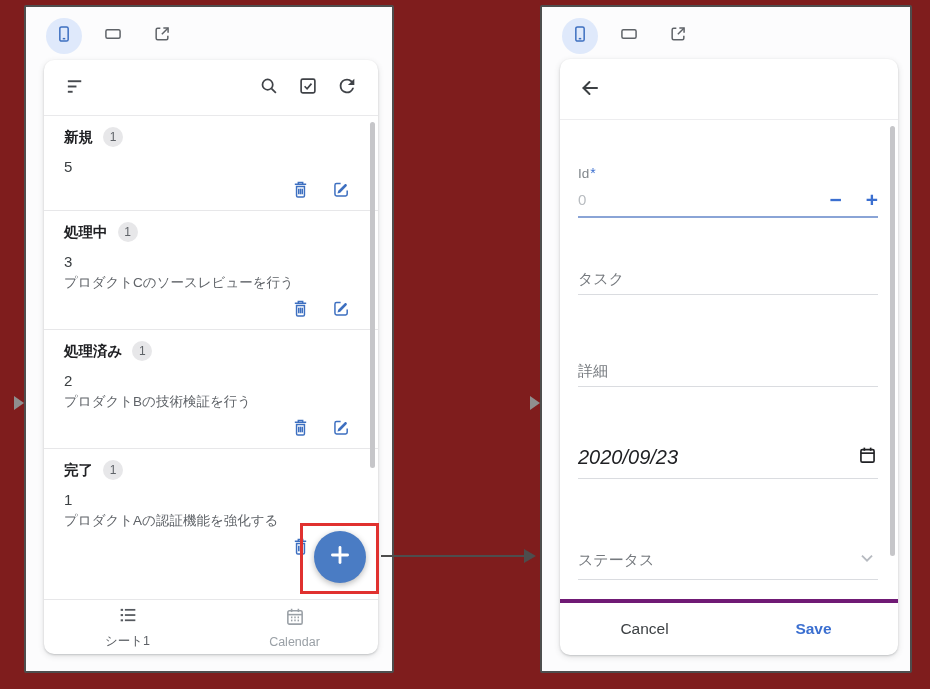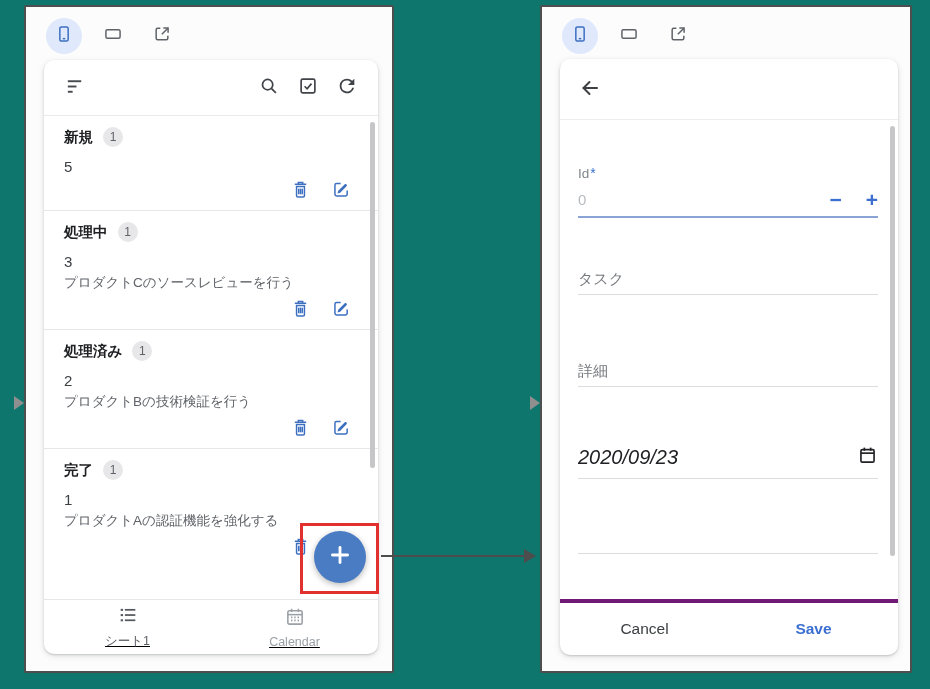--- a/index.html
+++ b/index.html
@@ -1,16 +1,16 @@
 <!DOCTYPE html>
 <html><head>
 <meta charset="utf-8">
 <style>
   html,body{margin:0;padding:0;background:#ffffff;}
-  .stage{position:relative;width:930px;height:689px;background:#0f766e;overflow:hidden;
+  .stage{position:relative;width:930px;height:689px;background:#7f1d1d;overflow:hidden;
          font-family:"Liberation Sans","DejaVu Sans",sans-serif;-webkit-font-smoothing:antialiased;}
 
   
   .frame{position:absolute;top:5px;height:668px;background:#fcfcfd;border:2px solid #4e4e4e;border-radius:2px;box-sizing:border-box;}
   .frame-left{left:24px;width:370px;}
   .frame-right{left:540px;width:372px;}
   .handle{position:absolute;left:-12px;top:389px;width:0;height:0;
           border-top:7px solid transparent;border-bottom:7px solid transparent;border-left:10px solid #8f8f8f;}
 
   
@@ -42,21 +42,21 @@
   .task-title{font-size:13.5px;color:#5f6368;margin-bottom:6px;}
   .row-actions{display:flex;justify-content:flex-end;align-items:center;gap:20px;padding-right:6px;height:23px;}
 
   
   .fab{position:absolute;left:270px;top:471px;width:52px;height:52px;border-radius:50%;background:#4a7cc4;
        display:flex;align-items:center;justify-content:center;z-index:3;box-shadow:0 2px 6px rgba(0,0,0,.28);cursor:pointer;}
   .redbox{position:absolute;left:256px;top:463px;width:79px;height:71px;border:3px solid #e0312f;z-index:4;box-sizing:border-box;}
 
   
   .bottomnav{position:absolute;left:0;right:0;bottom:0;height:54px;border-top:1px solid #e7e7e9;display:flex;}
-  .nav-item{flex:1;display:flex;flex-direction:column;align-items:center;justify-content:center;gap:3px;cursor:pointer;text-decoration:underline;}
+  .nav-item{flex:1;display:flex;flex-direction:column;align-items:center;justify-content:center;gap:3px;cursor:pointer;}
   .nav-label{font-size:12.5px;}
   .nav-item.active .nav-label{color:#5d6166;}
   .nav-item.inactive .nav-label{color:#9aa0a6;}
 
   
   .scroll-thumb{position:absolute;right:3px;width:5px;border-radius:3px;background:#c6c6c9;z-index:2;}
   .thumb-left{top:62px;height:346px;}
   .thumb-right{top:67px;height:430px;}
 
   
@@ -406,20 +406,28 @@
                   <line x1="8.4" y1="3" x2="8.4" y2="6.6"></line>
                   <line x1="15.6" y1="3" x2="15.6" y2="6.6"></line>
                   <line x1="4.5" y1="9.3" x2="19.5" y2="9.3"></line>
                 </svg>
             </span>
           </div>
           <div class="underline"></div>
         </div>
 
         <div class="field f-status">
+          <div class="status-row">
+            <span class="label-on-line">ステータス</span>
+            <span>
+              <svg width="22" height="22" viewBox="0 0 24 24" fill="none" stroke="#b6bac0" stroke-width="2">
+                  <polyline points="6.5,9.5 12,15 17.5,9.5"></polyline>
+                </svg>
+            </span>
+          </div>
           <div class="underline"></div>
         </div>
 
       </div>
 
       <div class="scroll-thumb thumb-right"></div>
 
       <div class="form-footer">
         <button class="footer-btn btn-cancel">Cancel</button>
         <button class="footer-btn btn-save">Save</button>

